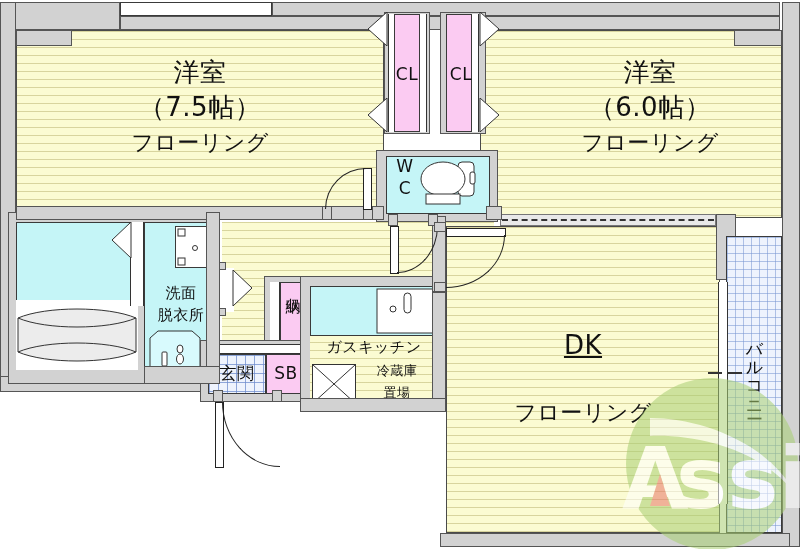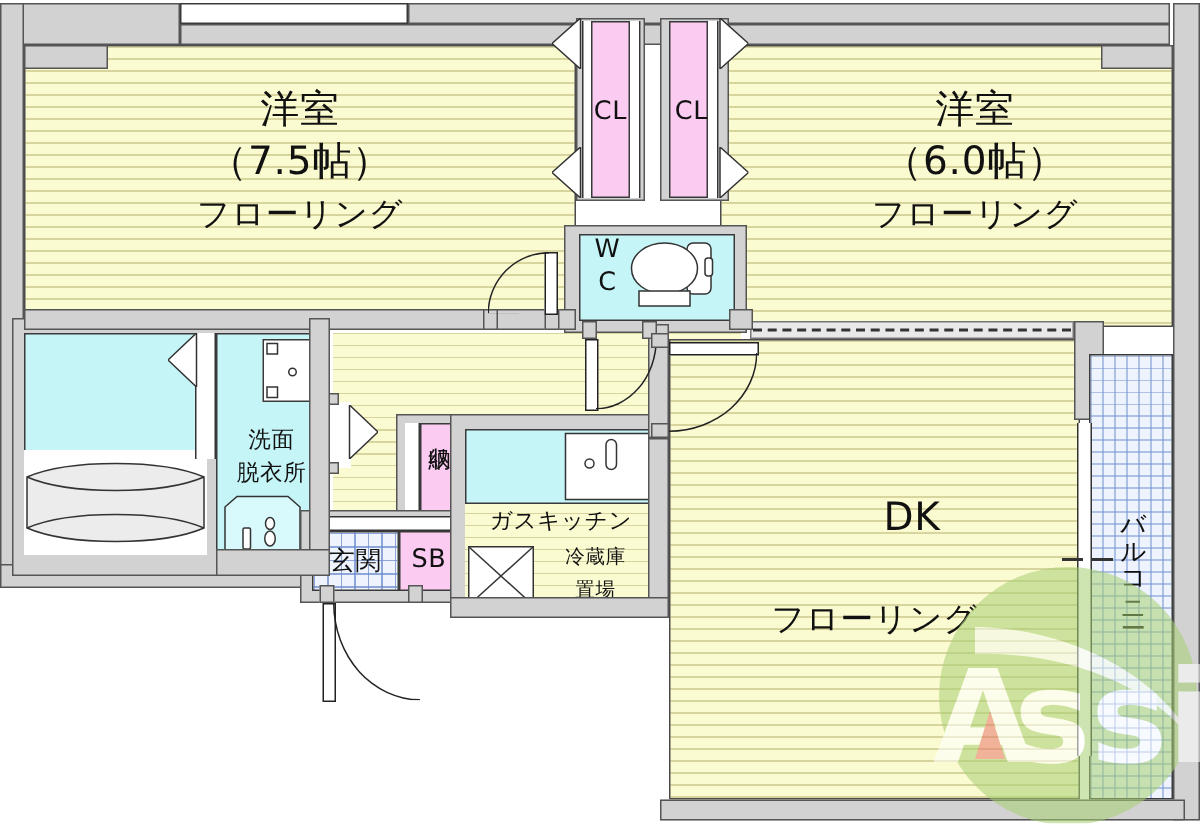--- a/index.html
+++ b/index.html
@@ -236,21 +236,21 @@
 
   <svg style="position:absolute;left:312px;top:364px;" width="44" height="40" viewBox="0 0 44 40">
     <rect x="0.5" y="0.5" width="43" height="39" fill="#fff" stroke="#333" stroke-width="1"></rect>
     <line x1="0.5" y1="0.5" x2="43.5" y2="39.5" stroke="#333" stroke-width="1"></line>
     <line x1="43.5" y1="0.5" x2="0.5" y2="39.5" stroke="#333" stroke-width="1"></line>
   </svg>
   <div class="lbl tiny" style="left:356px;top:362px;width:82px;"><span>冷蔵庫</span></div>
   <div class="lbl tiny" style="left:356px;top:384px;width:82px;text-decoration:underline;"><span>置場</span></div>
 
   <div class="ab floor" style="left:446px;top:226px;width:274px;height:307px;"></div>
-  <div class="lbl big" style="left:525px;top:330px;width:166px;"><span>DK</span></div>
+  <div class="lbl big" style="left:500px;top:330px;width:166px;text-decoration:underline;"><span>DK</span></div>
   <div class="lbl mid" style="left:480px;top:398px;width:206px;"><span>フローリング</span></div>
 
   <div class="ab wall-n" style="left:500px;top:214px;width:216px;height:12px;border:1px solid #777;background:#e9e9e9;"></div>
   <div class="dashline" style="left:502px;top:219px;width:212px;"></div>
   <div class="ab wall" style="left:716px;top:214px;width:20px;height:66px;"></div>
 
   <div class="ab tile" style="left:726px;top:236px;width:56px;height:297px;"></div>
   <div class="lbl sm vert" style="left:744px;top:330px;"><span>バルコニー</span></div>
 
   <div class="ab white-nb" style="left:718px;top:282px;width:10px;height:222px;border-left:1px solid #333;border-right:1px solid #333;"></div>

